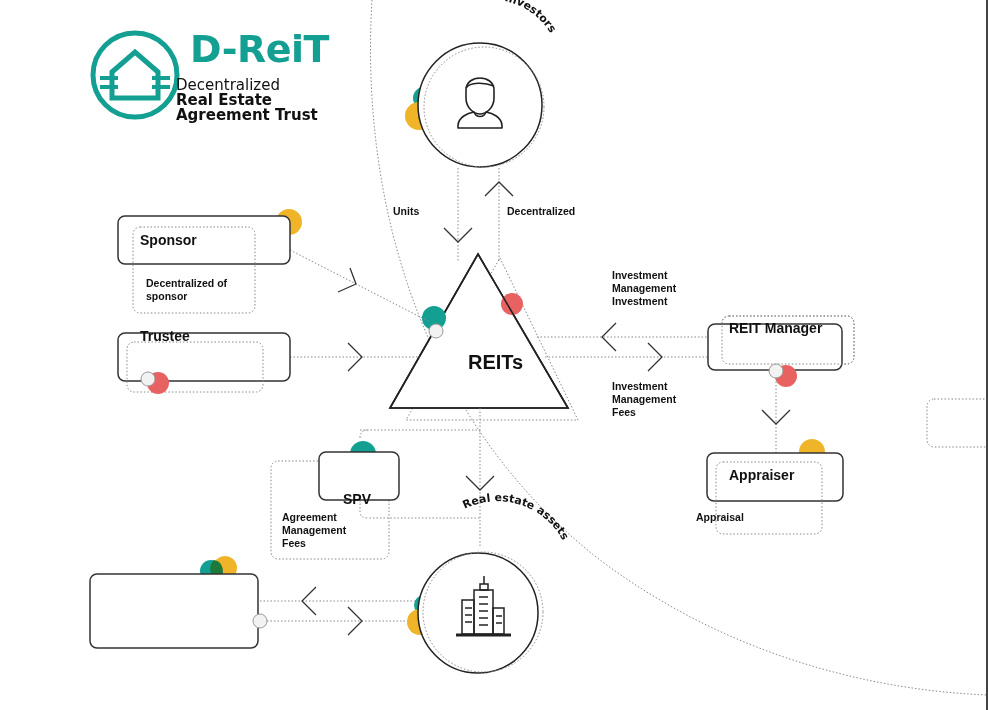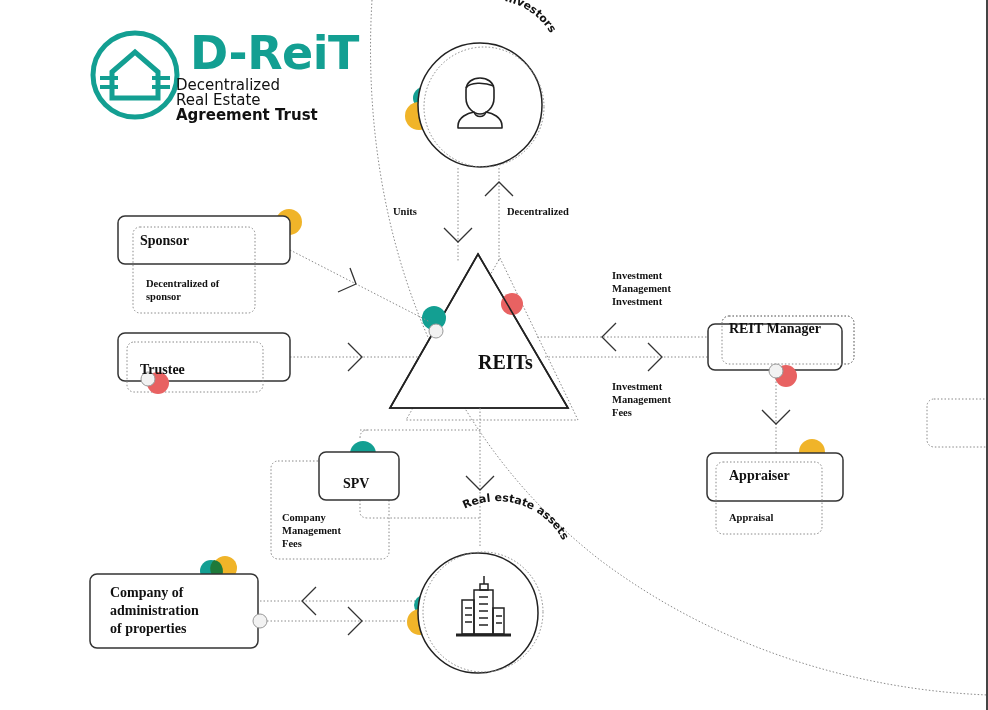--- a/index.html
+++ b/index.html
@@ -1,21 +1,21 @@
 <!DOCTYPE html>
 <html><head>
 <meta charset="utf-8">
 <style>
   html, body { margin: 0; padding: 0; background: #ffffff; }
   body { width: 988px; height: 710px; position: relative; overflow: hidden; font-family: "DejaVu Sans", sans-serif; color: #111; }
   #stage { position: absolute; left: 0; top: 0; width: 988px; height: 710px; }
-  .lbl { position: absolute; font-family: Liberation Serif, serif; font-weight: bold; color: #111; line-height: 1.25; }
+  .lbl { position: absolute; font-family: Liberation Sans, sans-serif; font-weight: bold; color: #111; line-height: 1.25; }
   .box-label { font-size: 14px; }
   .edge-label { font-size: 10.5px; }
-  .brand-title { position: absolute; left: 190px; top: 30px; font-size: 46px; font-weight: bold; color: #139f92; letter-spacing: -0.5px; font-family: "DejaVu Sans", sans-serif; line-height: 1; }
+  .brand-title { position: absolute; left: 190px; top: 30px; font-size: 38px; font-weight: bold; color: #139f92; letter-spacing: -0.5px; font-family: "DejaVu Sans", sans-serif; line-height: 1; }
   .brand-sub { position: absolute; left: 176px; font-size: 15px; color: #111; font-family: "DejaVu Sans", sans-serif; line-height: 1.2; }
   .right-edge { position: absolute; right: 0; top: 0; width: 2px; height: 710px; background: #444; }
 </style>
 </head>
 <body>
 
 <div id="stage">
 <svg width="988" height="710" viewBox="0 0 988 710" xmlns="http://www.w3.org/2000/svg" style="position:absolute;left:0;top:0;">
   <defs>
     <path id="arcInvestors" d="M 420 60 A 70 70 0 0 1 560 80"></path>
@@ -151,21 +151,21 @@
       <line x1="496" y1="623" x2="502" y2="623"></line>
     </g>
   </g>
   <text font-family="DejaVu Sans, sans-serif" font-size="11" font-weight="bold" fill="#111">
     <textPath href="#arcReal" startOffset="22%">Real estate assets</textPath>
   </text>
 </svg>
 
 <div class="brand-title">D-ReiT</div>
 <div class="brand-sub" style="top:76px;font-weight:normal;">Decentralized</div>
-<div class="brand-sub" style="top:91px;font-weight:normal;">Real Estate</div>
+<div class="brand-sub" style="top:91px;font-weight:bold;">Real Estate</div>
 <div class="brand-sub" style="top:106px;font-weight:bold;">Agreement Trust</div>
 
 <div class="lbl edge-label" style="left:393px;top:205px;">Units</div>
 <div class="lbl edge-label" style="left:507px;top:205px;">Decentralized</div>
 
 <div class="lbl edge-label" style="left:612px;top:269px;">
   <div>Investment</div>
   <div>Management</div>
   <div>Investment</div>
 </div>
@@ -174,36 +174,31 @@
   <div>Management</div>
   <div>Fees</div>
 </div>
 
 <div class="lbl box-label" style="left:140px;top:232px;">Sponsor</div>
 <div class="lbl edge-label" style="left:146px;top:277px;">
   <div>Decentralized of</div>
   <div>sponsor</div>
 </div>
 
-<div class="lbl box-label" style="left:140px;top:361px;">Trustee</div>
-
-<div class="lbl" style="left:478px;top:350px;font-size:20px;">REITs</div>
+<div class="lbl box-label" style="left:140px;top:328px;">Trustee</div>
+
+<div class="lbl" style="left:468px;top:350px;font-size:20px;">REITs</div>
 
 <div class="lbl box-label" style="left:729px;top:320px;">REIT Manager</div>
 
 <div class="lbl box-label" style="left:729px;top:467px;">Appraiser</div>
-<div class="lbl edge-label" style="left:729px;top:511px;">Appraisal</div>
-
-<div class="lbl box-label" style="left:343px;top:475px;">SPV</div>
+<div class="lbl edge-label" style="left:696px;top:511px;">Appraisal</div>
+
+<div class="lbl box-label" style="left:343px;top:491px;">SPV</div>
 <div class="lbl edge-label" style="left:282px;top:511px;">
-  <div>Company</div>
+  <div>Agreement</div>
   <div>Management</div>
   <div>Fees</div>
 </div>
 
-<div class="lbl" style="left:110px;top:584px;font-size:14px;line-height:1.28;">
-  <div>Company of</div>
-  <div>administration</div>
-  <div>of properties</div>
-</div>
 
 <div class="right-edge"></div>
 </div>
 
 </body></html>

